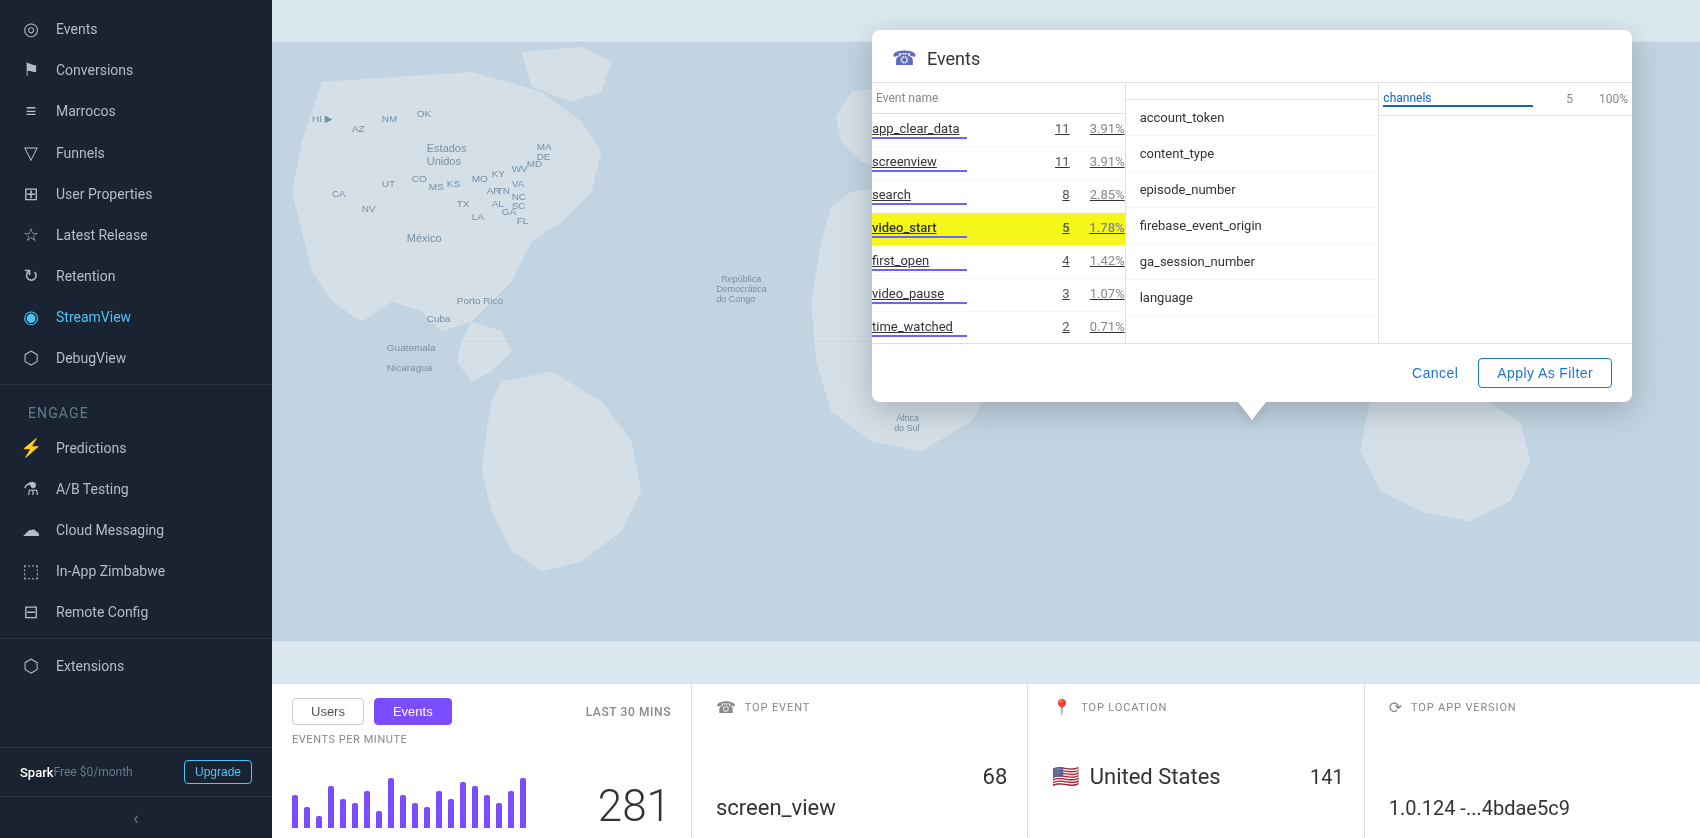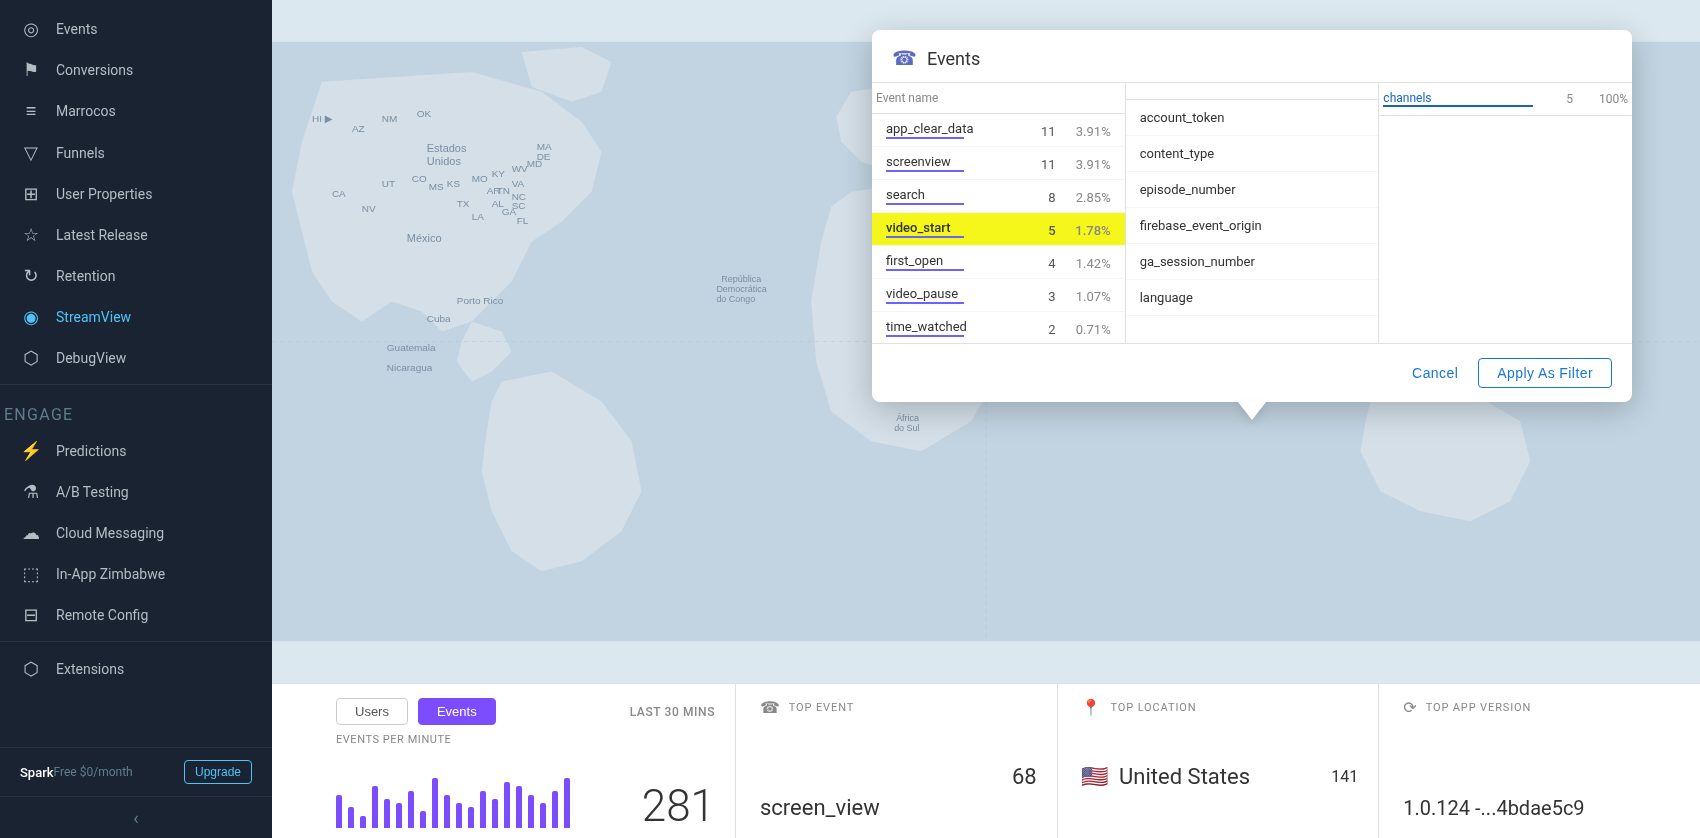--- a/index.html
+++ b/index.html
@@ -25,23 +25,23 @@
       gap: 14px;
       padding: 10px 20px;
       cursor: pointer;
       font-size: 14px;
       color: #b0bec5;
       transition: background 0.15s;
     }
     .sidebar-item.active { color: #4fc3f7; }
     .sidebar-item .icon { font-size: 18px; width: 22px; text-align: center; }
     .sidebar-section-label {
-      font-size: 16px;
+      font-size: 14px;
       color: #607d8b;
-      padding: 14px 20px 6px 4px;
+      padding: 14px 20px 6px 28px;
       letter-spacing: 0.08em;
       text-transform: uppercase;
     }
     .sidebar-divider {
       border: none;
       border-top: 1px solid rgba(255,255,255,0.08);
       margin: 6px 0;
     }
     .sidebar-footer {
       margin-top: auto;
@@ -134,26 +134,27 @@
       display: flex;
       align-items: center;
       padding: 8px 4px;
       font-size: 12px;
       color: #888;
       border-bottom: 1px solid #e0e0e0;
     }
     .popup-col-header span:first-child { flex: 1; }
     .event-row {
       display: flex;
-      align-items: flex-end;
-      padding: 7px 14px;
+      align-items: flex-start;
+      padding: 7px 0;
       font-size: 13px;
       color: #333;
       border-bottom: 1px solid #f5f5f5;
       cursor: pointer;
+      text-decoration: underline;
     }
     .event-row.highlighted { background: #f4f719; font-weight: 500; }
     .event-row .event-name { flex: 1; }
     .event-row .event-count { width: 40px; text-align: right; color: #555; }
     .event-row .event-pct { width: 55px; text-align: right; color: #888; }
     .event-row-underline { display: block; height: 2px; background: #6c63ff; width: 60%; margin-top: 1px; }
     .param-row {
       display: flex;
       align-items: center;
       padding: 10px 14px;
@@ -205,21 +206,20 @@
       filter: drop-shadow(0 4px 4px rgba(0,0,0,0.1));
     }
 
     
     .bottom-bar {
       height: 155px;
       background: #fff;
       border-top: 1px solid #e0e0e0;
       display: flex;
       align-items: stretch;
-      padding-left: 44px;
     }
 
     
     .bottom-chart {
       width: 420px;
       min-width: 420px;
       padding: 14px 20px 10px 20px;
       border-right: 1px solid #e0e0e0;
       display: flex;
       flex-direction: column;
@@ -338,21 +338,21 @@
       gap: 10px;
       flex: 1;
     }
     .flag-icon { font-size: 22px; }
     .location-name {
       font-size: 22px;
       color: #333;
       font-weight: 400;
     }
     .location-count {
-      font-size: 16px;
+      font-size: 20px;
       color: #333;
       font-weight: 400;
       margin-left: auto;
     }
 
     
     .bottom-version {
       flex: 1;
       padding: 14px 20px 10px 24px;
       display: flex;

